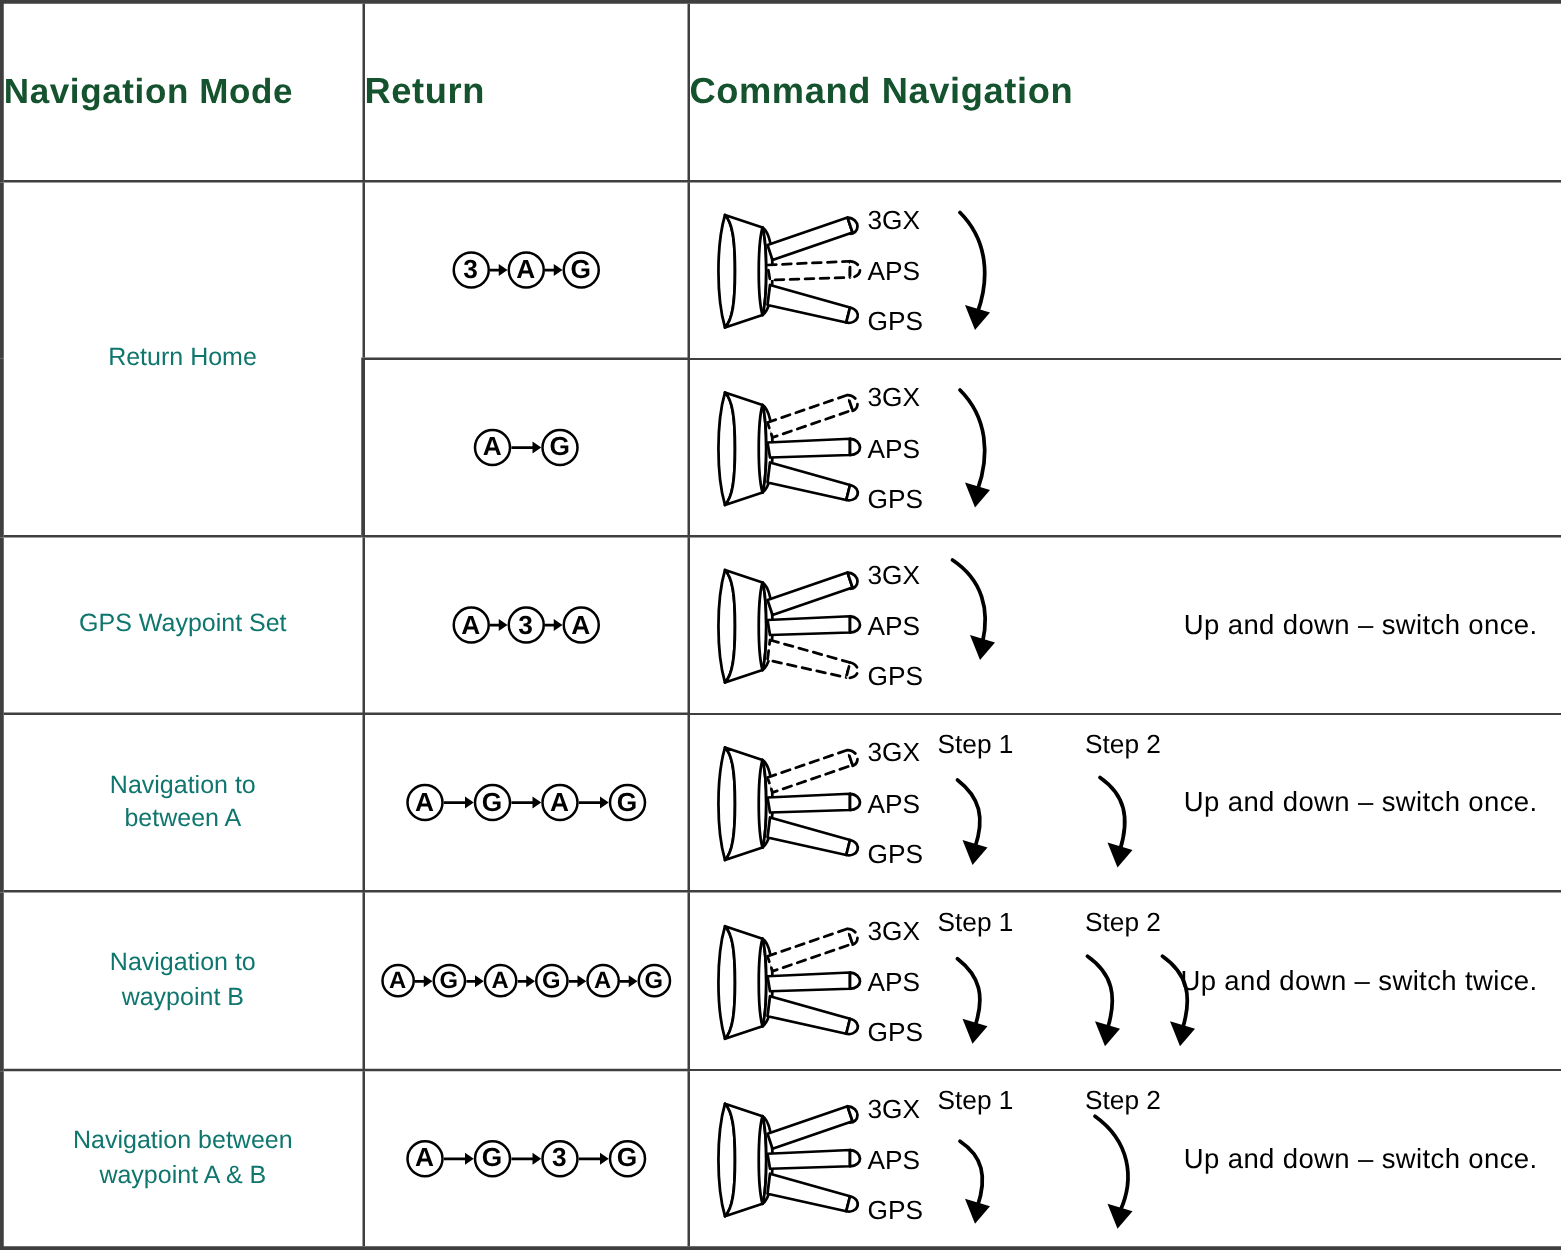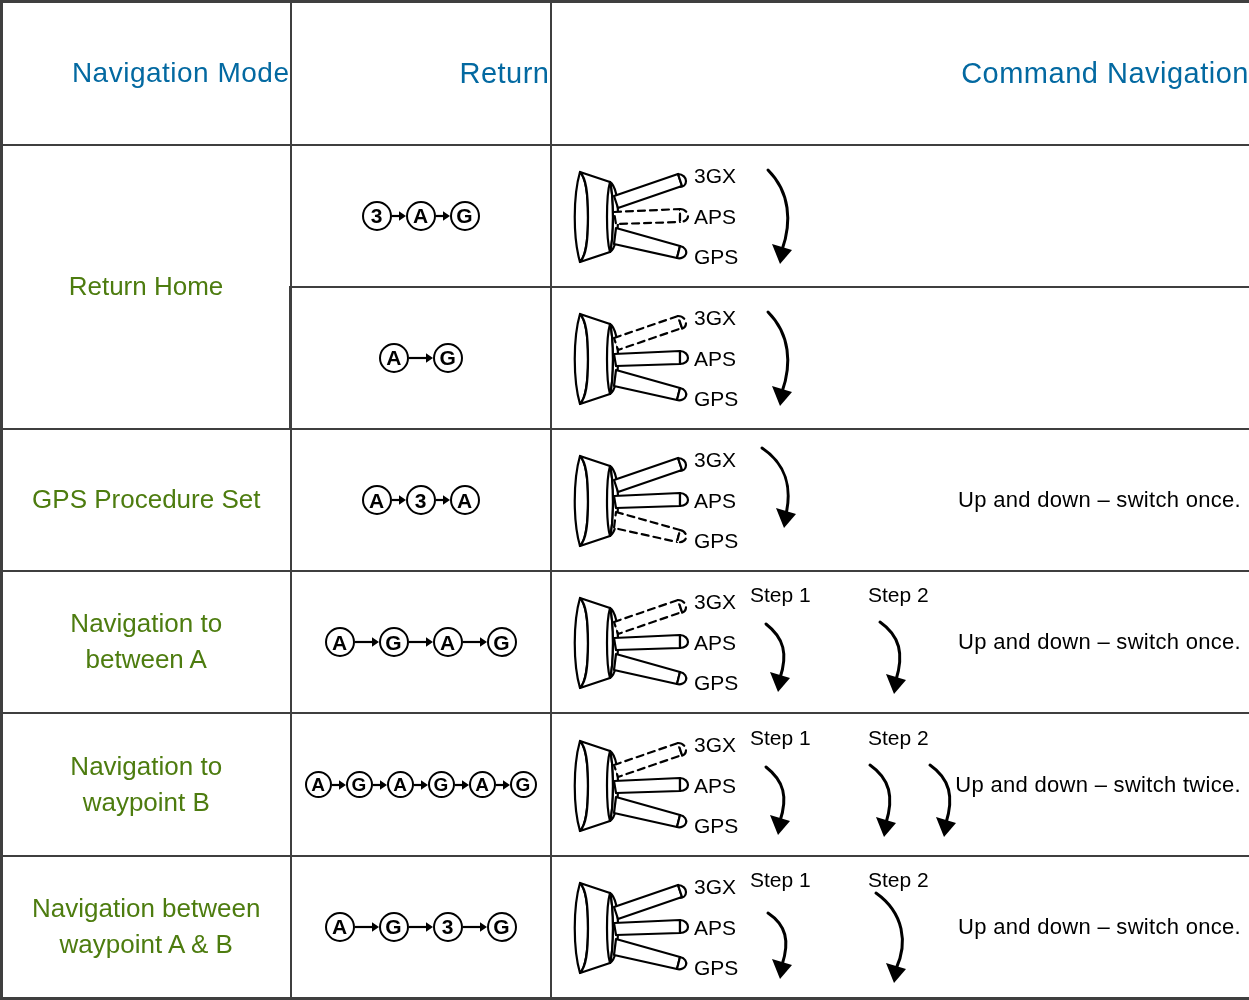--- a/index.html
+++ b/index.html
@@ -31,34 +31,34 @@
   table.nav-table tr:first-child th { border-top-width: 3px; }
   table.nav-table tr:last-child td { border-bottom-width: 3px; }
   table.nav-table td:first-child, table.nav-table th:first-child { border-left-width: 3px; }
   table.nav-table td:last-child, table.nav-table th:last-child { border-right-width: 3px; }
 
   col.c-mode  { width: 289px; }
   col.c-cmd   { width: 260px; }
   col.c-proc  { width: 700px; }
 
   th.hdr {
-    font-weight: normal;
+    font-weight: bold;
     font-size: 29px;
     letter-spacing: 0.5px;
-    text-align: right;
-    color: #0369a1;
+    text-align: left;
+    color: #14532d;
     height: 143px;
   }
   th.hdr-mode { font-size: 28px; }
   th.hdr-proc { font-size: 29px; }
 
   td.mode-cell {
     text-align: center;
-    font-size: 26px;
-    color: #4d7c0f;
+    font-size: 20px;
+    color: #0f766e;
     line-height: 1.38;
     padding: 0 10px;
   }
 
   td.cmd-cell {
     text-align: center;
     padding: 0 8px;
   }
 
   td.proc-cell {
@@ -100,21 +100,21 @@
     position: relative;
     width: 100%;
     height: 100%;
     display: flex;
     align-items: center;
   }
   .switch-svg { flex: 0 0 auto; margin-left: 18px; }
   .steps-svg  { flex: 0 0 auto; margin-left: 4px; }
   .note {
     position: absolute;
-    right: 8px;
+    right: 19px;
     top: 50%;
     transform: translateY(-50%);
     font-size: 22px;
     color: #000;
     white-space: nowrap;
     letter-spacing: 0.3px;
   }
   .sw-label { font-family: "Liberation Sans", sans-serif; font-size: 21px; fill: #000; }
   .step-label { font-family: "Liberation Sans", sans-serif; font-size: 21px; fill: #000; }
 </style>
@@ -223,21 +223,21 @@
                 <g>
                   <path d="M24 14 C46 36 48 66 38 94" fill="none" stroke="#000" stroke-width="3" stroke-linecap="round"></path>
                   <path d="M28 88 L48 94 L36 108 Z" fill="#000"></path>
                 </g>
               </svg>
             </div>
           </td>
         </tr>
         <tr>
           <td class="mode-cell">
-            <div>GPS Procedure Set</div>
+            <div>GPS Waypoint Set</div>
           </td>
           <td class="cmd-cell">
             <div class="cmd-row">
               <span class="chip sz-lg">A</span>
               <span class="arrow">
                 <svg width="14" height="14" viewBox="0 0 14 14">
                   <path d="M0 7 H8" stroke="#000" stroke-width="2.2" fill="none"></path>
                   <path d="M7 2.2 L14 7 L7 11.8 Z" fill="#000"></path>
                 </svg>
               </span>

